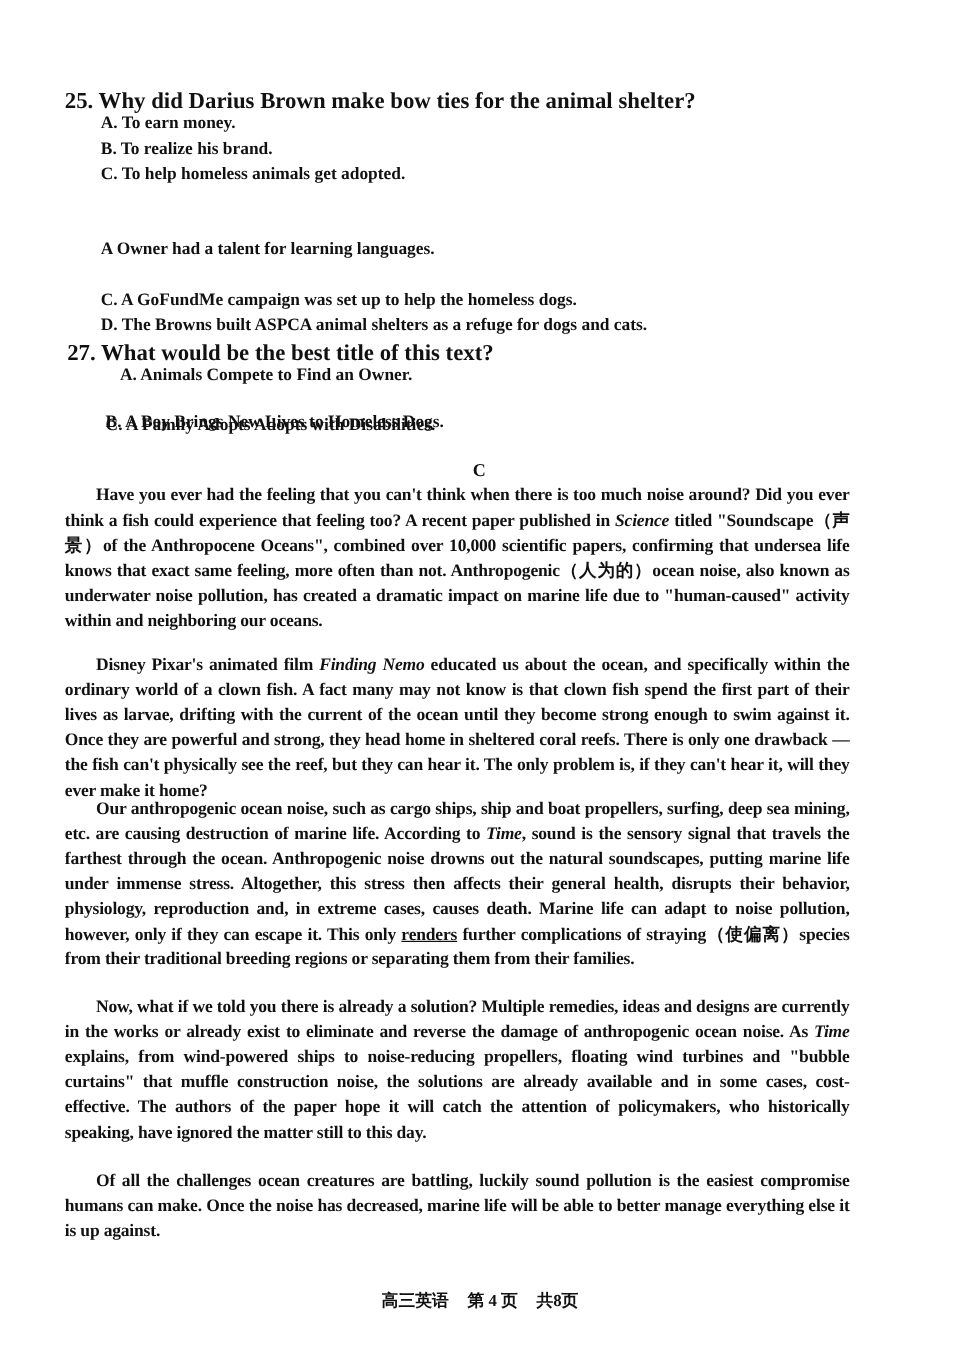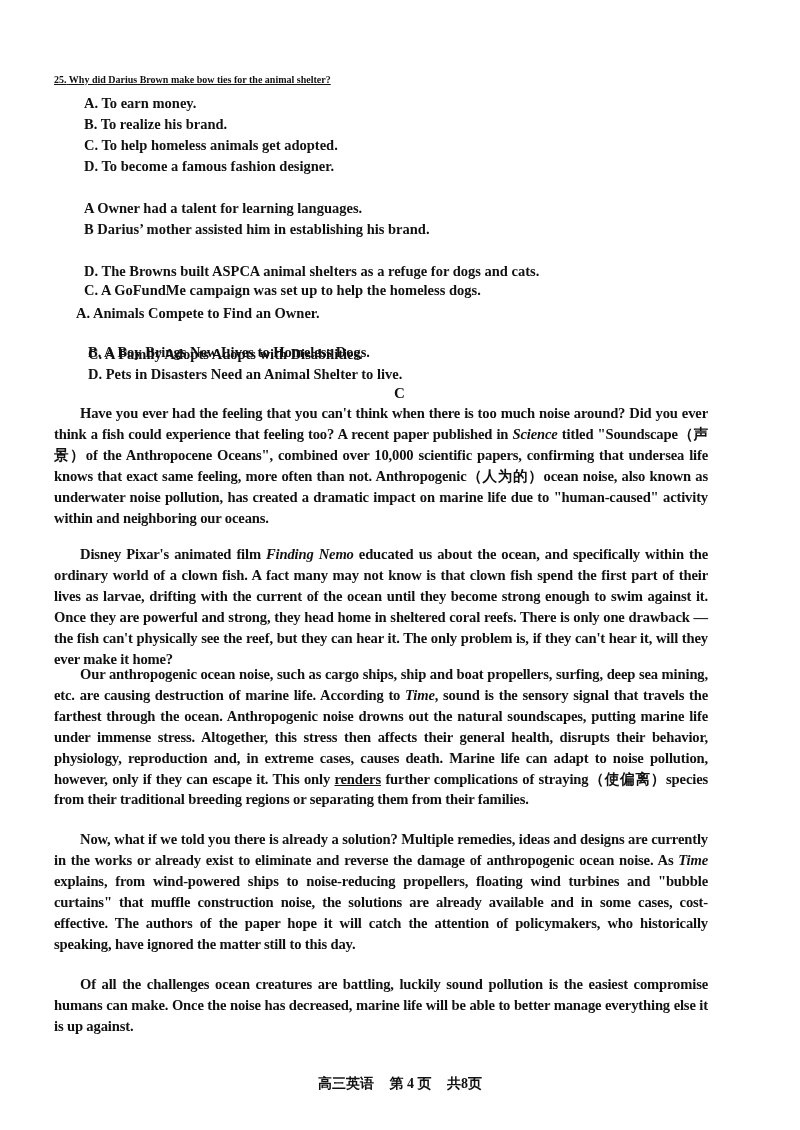--- a/index.html
+++ b/index.html
@@ -2,21 +2,21 @@
 <html><head>
 <meta charset="utf-8">
 <style>
   html, body { margin: 0; padding: 0; background: #ffffff; }
   body {
     width: 800px; height: 1130px; position: relative; overflow: hidden;
     font-family: "Liberation Serif", "DejaVu Serif", serif;
     color: #111111;
   }
   .page { position: absolute; left: 0; top: 0; width: 800px; height: 1130px; }
-  .q { position: absolute; font-weight: bold; font-size: 10px; white-space: nowrap; text-decoration: underline; }
+  .q { position: absolute; font-weight: bold; font-size: 19px; white-space: nowrap; }
   .opt { position: absolute; font-weight: bold; font-size: 14.5px; white-space: nowrap; }
   .section-letter { position: absolute; left: 394px; top: 385px; font-weight: bold; font-size: 15px; }
   .para {
     position: absolute; left: 54px; width: 654px;
     font-size: 14.6px; line-height: 20.9px; text-align: justify;
     font-weight: bold; letter-spacing: -0.15px;
     font-family: "Liberation Serif", serif;
   }
   .para .indent { display: inline-block; width: 26px; }
   .para em { }
@@ -32,31 +32,32 @@
 
 <div class="page">
 
   <div class="q" style="left:54px;top:74px;">
     <span>25.</span>
     <span>Why did Darius Brown make bow ties for the animal shelter?</span>
   </div>
   <div class="opt" style="left:84px;top:95px;">A. To earn money.</div>
   <div class="opt" style="left:84px;top:116px;">B. To realize his brand.</div>
   <div class="opt" style="left:84px;top:137px;">C. To help homeless animals get adopted.</div>
-  <div class="opt" style="left:84px;top:158px;">D. To become a famous fashion designer.</div>
 
   <div class="opt" style="left:84px;top:200px;">A Owner had a talent for learning languages.</div>
-  <div class="opt" style="left:84px;top:221px;">B Darius’ mother assisted him in establishing his brand.</div>
-  <div class="opt" style="left:84px;top:242px;margin-top:40px;">C. A GoFundMe campaign was set up to help the homeless dogs.</div>
+  <div class="opt" style="left:84px;top:242px;">C. A GoFundMe campaign was set up to help the homeless dogs.</div>
   <div class="opt" style="left:84px;top:263px;">D. The Browns built ASPCA animal shelters as a refuge for dogs and cats.</div>
 
-  <div class="opt" style="left:76px;top:305px;text-align:center;">A. Animals Compete to Find an Owner.</div>
+  <div class="q" style="left:56px;top:284px;">
+    <span>27.</span>
+    <span>What would be the best title of this text?</span>
+  </div>
+  <div class="opt" style="left:100px;top:305px;text-align:center;">A. Animals Compete to Find an Owner.</div>
   <div class="opt" style="left:88px;top:344px;">B. A Boy Brings New Lives to Homeless Dogs.</div>
   <div class="opt" style="left:88px;top:346px;">C. A Family Adopts Adopts with Disabilities.</div>
-  <div class="opt" style="left:88px;top:366px;">D. Pets in Disasters Need an Animal Shelter to live.</div>
 
   <div class="section-letter">C</div>
 
   <div class="para" style="top:403px;"><span class="indent"></span><span>Have you ever had the feeling that you can't think when there is too much noise around? Did you ever think a fish could experience that feeling too? A recent paper published in </span><em>Science</em><span> titled "Soundscape（声　景）of the Anthropocene Oceans", combined over 10,000 scientific papers, confirming that undersea life knows that exact same feeling, more often than not. Anthropogenic（人为的）ocean noise, also known as underwater noise pollution, has created a dramatic impact on marine life due to "human-caused" activity within and neighboring our oceans.</span></div>
 
   <div class="para" style="top:544px;"><span class="indent"></span><span>Disney Pixar's animated film </span><em>Finding Nemo</em><span> educated us about the ocean, and specifically within the ordinary world of a clown fish. A fact many may not know is that clown fish spend the first part of their lives as larvae, drifting with the current of the ocean until they become strong enough to swim against it. Once they are powerful and strong, they head home in sheltered coral reefs. There is only one drawback — the fish can't physically see the reef, but they can hear it. The only problem is, if they can't hear it, will they ever make it home?</span></div>
 
   <div class="para" style="top:664px;"><span class="indent"></span><span>Our anthropogenic ocean noise, such as cargo ships, ship and boat propellers, surfing, deep sea mining, etc. are causing destruction of marine life. According to </span><em>Time</em><span>, sound is the sensory signal that travels the farthest through the ocean. Anthropogenic noise drowns out the natural soundscapes, putting marine life under immense stress. Altogether, this stress then affects their general health, disrupts their behavior, physiology, reproduction and, in extreme cases, causes death. Marine life can adapt to noise pollution, however, only if they can escape it. This only </span><u>renders</u><span> further complications of straying（使偏离）species from their traditional breeding regions or separating them from their families.</span></div>
 
   <div class="para" style="top:829px;"><span class="indent"></span><span>Now, what if we told you there is already a solution? Multiple remedies, ideas and designs are currently in the works or already exist to eliminate and reverse the damage of anthropogenic ocean noise. As </span><em>Time</em><span> explains, from wind-powered ships to noise-reducing propellers, floating wind turbines and "bubble curtains" that muffle construction noise, the solutions are already available and in some cases, cost- effective. The authors of the paper hope it will catch the attention of policymakers, who historically speaking, have ignored the matter still to this day.</span></div>

